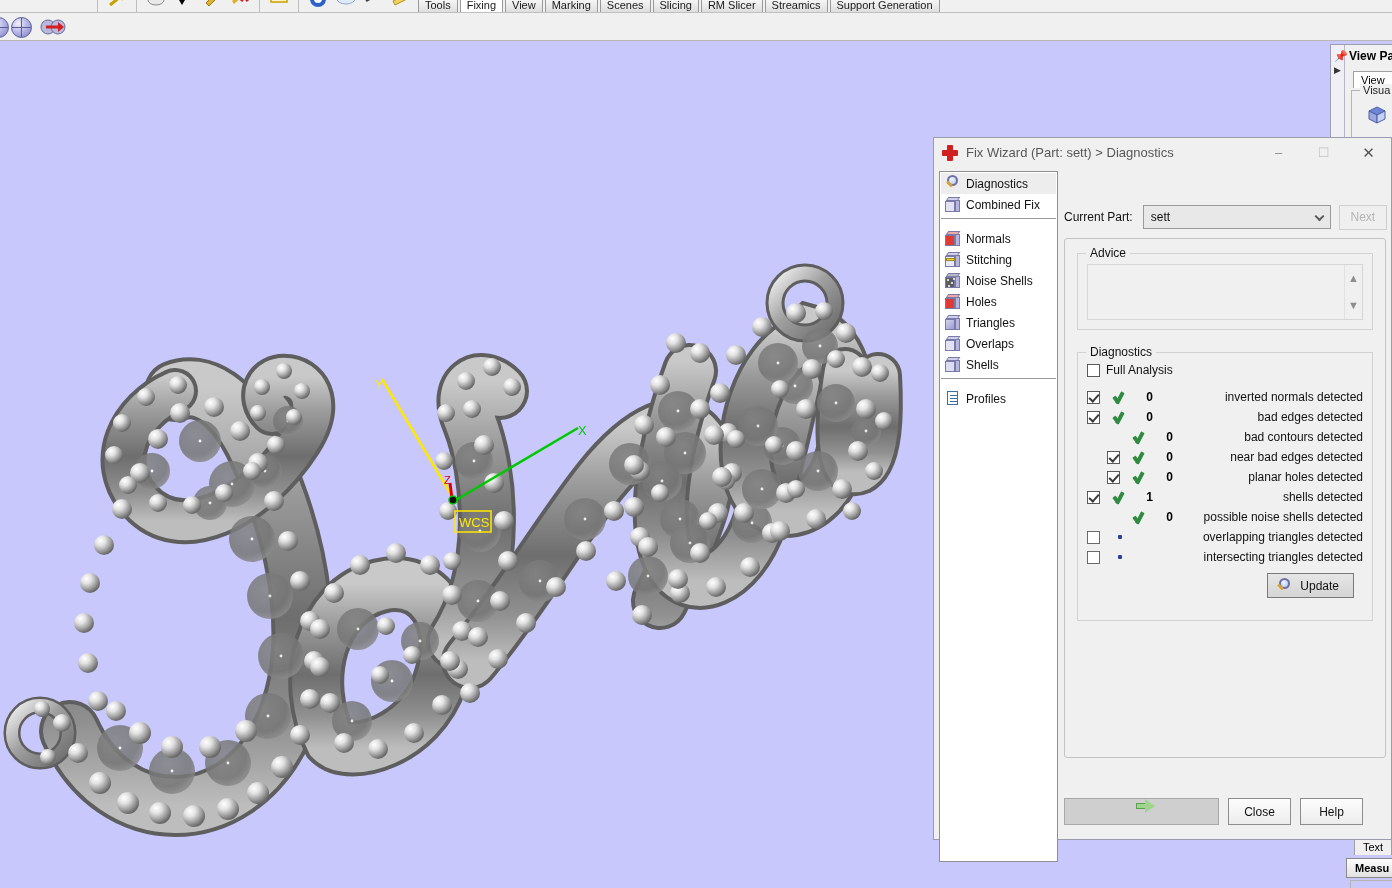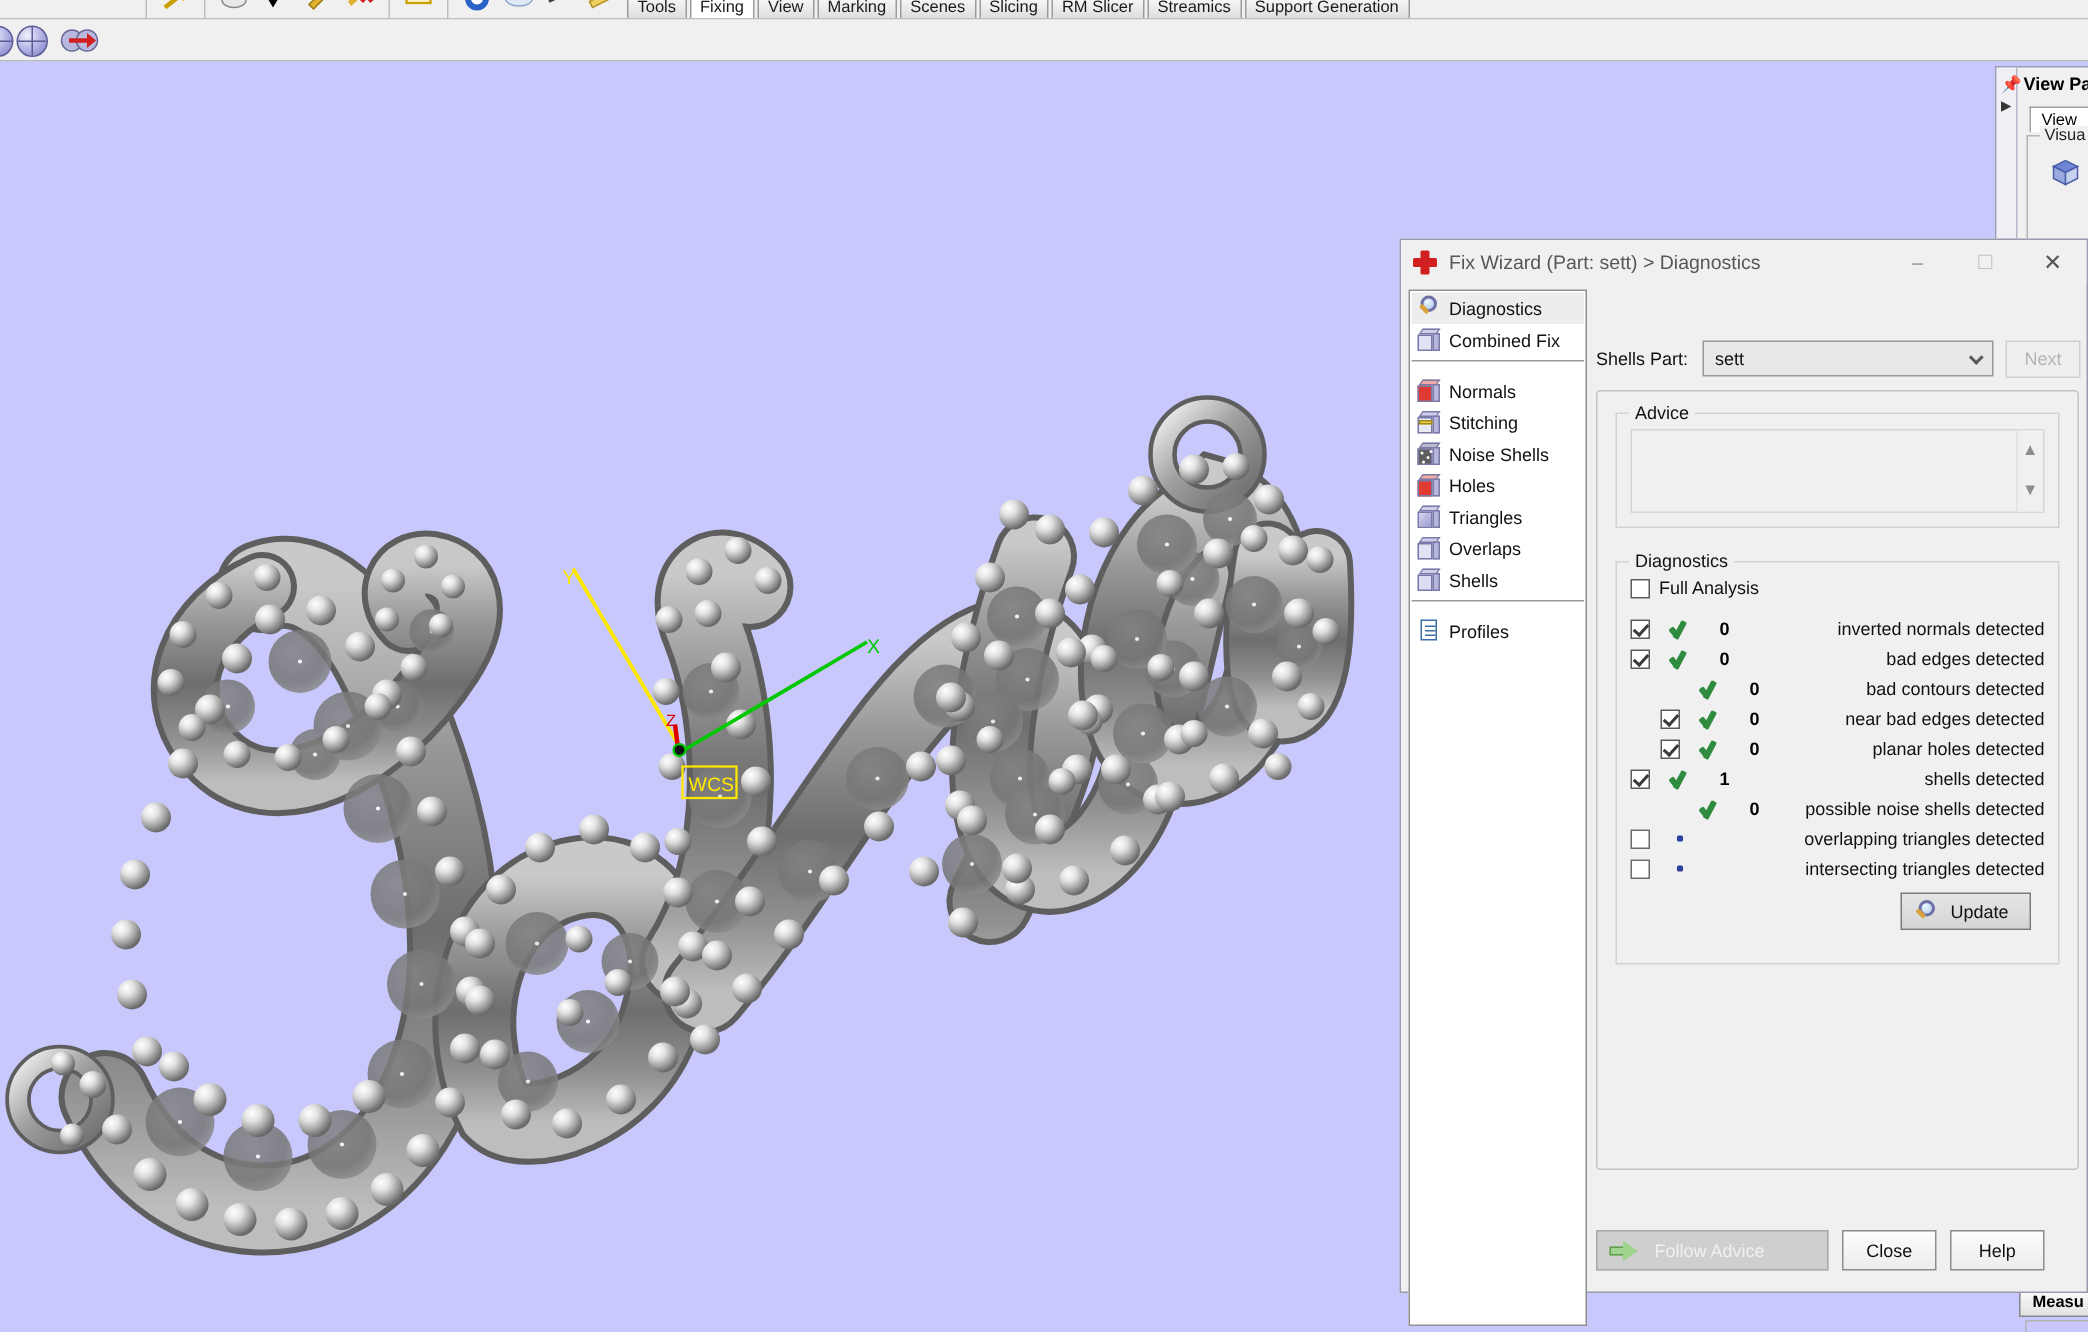--- a/index.html
+++ b/index.html
@@ -122,21 +122,21 @@
     position: absolute; left: 10px; top: 50px; right: -6px; bottom: -10px;
     border: 1px solid #b4b4b4;
   }
   .dock2-corner {
     position: absolute; left: 6px; top: 0px; width: 22px; height: 9px;
     background: #f0f0f0; border-left: 1px solid #a0a0a0; border-top: 1px solid #a0a0a0;
   }
 
   
   #fixwizard {
-    position: absolute; left: 933px; top: 159px;
+    position: absolute; left: 933px; top: 137px;
     width: 459px; height: 703px;
     background: #f0f0f0;
     border: 1px solid #9b9bb0;
     box-shadow: 0 0 0 0 rgba(0,0,0,0);
   }
   .fw-titlebar {
     position: relative; height: 29px;
     background: #f0f0f0;
     display: flex; align-items: center;
   }
@@ -319,21 +319,21 @@
 
   
   .fw-footer {
     position: absolute; left: 130px; right: 8px; bottom: 16px;
     display: flex; align-items: center; gap: 9px;
   }
   .btn-follow {
     width: 155px; height: 27px;
     background: #cfcfcf; border: 1px solid #a8a8a8;
     display:flex; align-items:center; gap:10px; padding-left:8px;
-    font-size:12px; color:#f0f0f0;
+    font-size:12px; color:#f0f0f0;flex-direction:column;
   }
   .greenarrow {
     width: 20px; height: 14px; position: relative; flex:none;
   }
   .greenarrow .shaft {
     position:absolute; left:0; top:4px; width:11px; height:6px;
     background:#9fd48f; border:1px solid #5f9e52;
   }
   .greenarrow .head {
     position:absolute; left:9px; top:0px; width:0; height:0;
@@ -974,21 +974,21 @@
               </span>
             </span>
             <span class="nav-label">Profiles</span>
           </div>
         </div>
       </div>
 
       <div class="fw-content">
 
         <div class="row-currentpart">
-          <span class="lbl-currentpart">Shells Part:</span>
+          <span class="lbl-currentpart">Current Part:</span>
           <div class="combo">
             <span>sett</span>
             <span class="chev"></span>
           </div>
           <div class="btn-next">Next</div>
         </div>
 
         <div class="panel-main">
 
           <div class="group">

